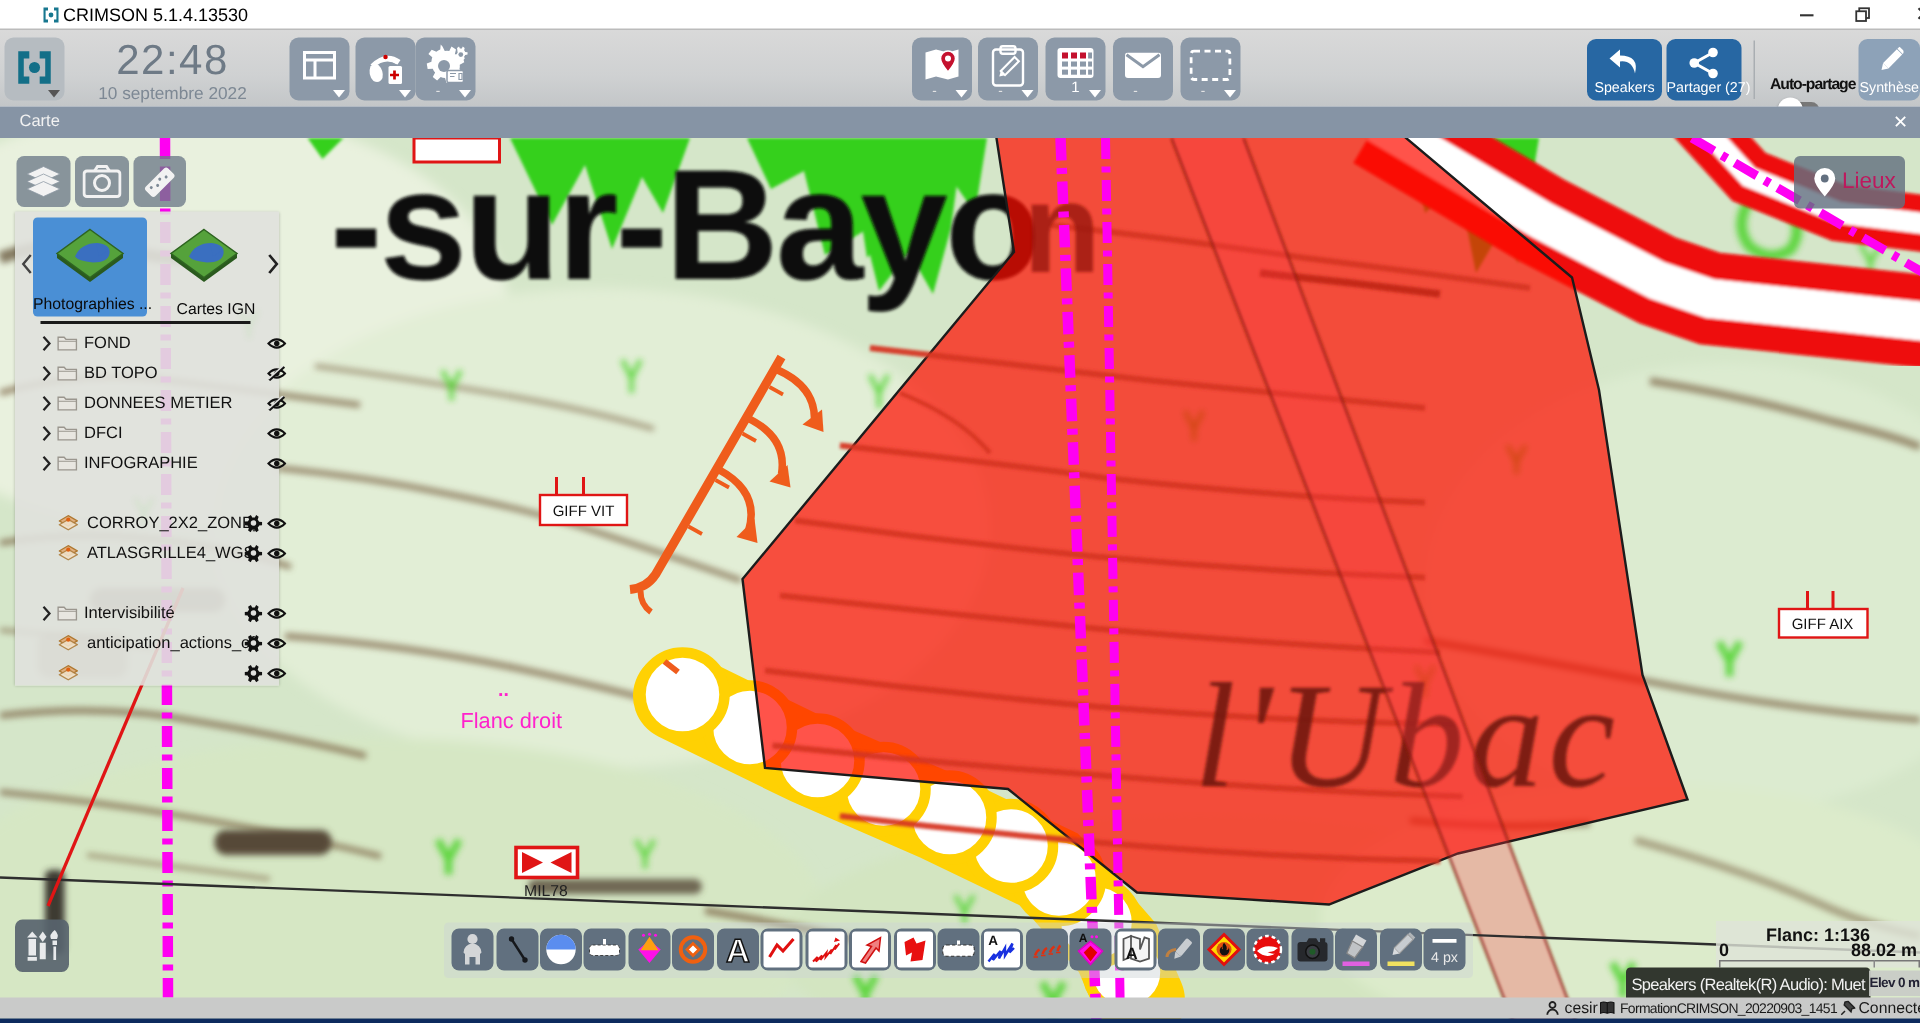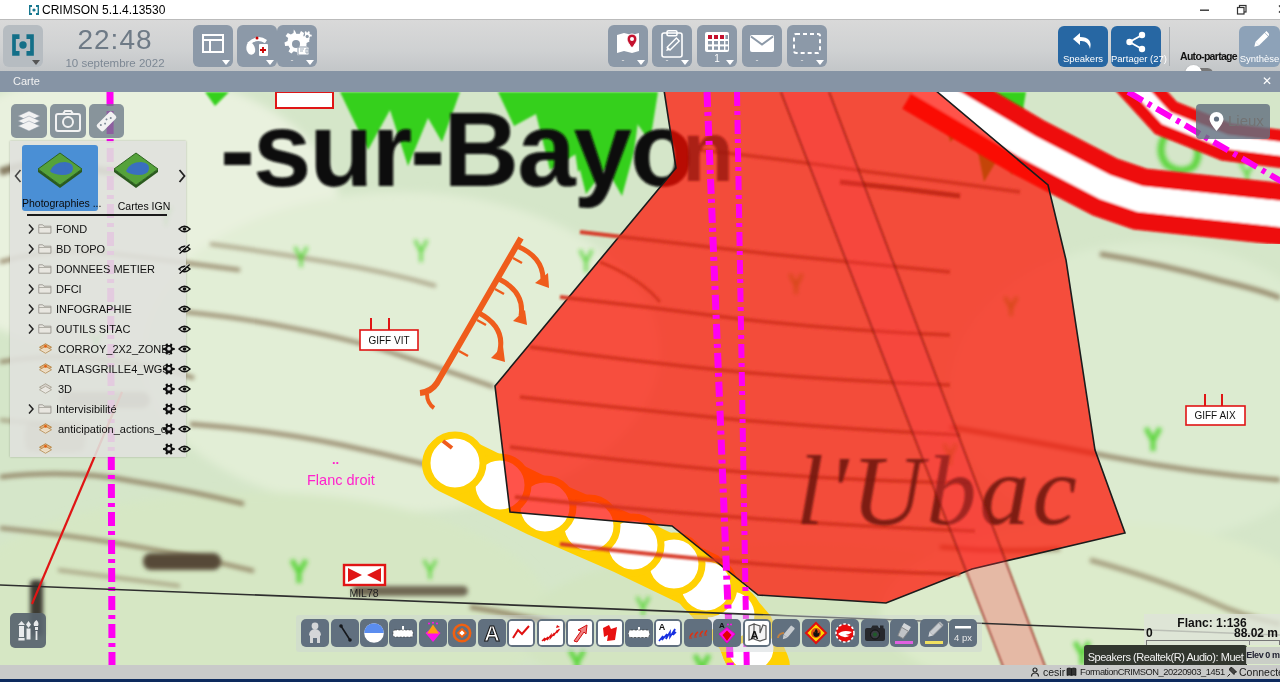--- a/index.html
+++ b/index.html
@@ -43,21 +43,21 @@
 .prow .txt { position:absolute; left:44px; top:4px; white-space:nowrap; max-width:112px; overflow:hidden; }
 
 
 #btoolbar { position:absolute; left:296px; top:615px; height:37px; width:686px;
   background:rgba(205,210,213,0.45); border-radius:3px; }
 .bbtn { position:absolute; top:4px; width:28px; height:28px; background:#61707f; border-radius:5px; }
 .bbtn .wh { position:absolute; left:2px; top:2px; width:24px; height:24px; background:#fff; border-radius:2px; }
 
 
 #lieux { position:absolute; left:1196px; top:104px; width:74px; height:35px;
-  background:rgba(99,112,128,0.82); border-radius:4px; color:#737373; font-size:15px; }
+  background:rgba(99,112,128,0.82); border-radius:4px; color:#be185d; font-size:15px; }
 #scalebox { position:absolute; left:1144px; top:614px; width:136px; height:31px;
   background:rgba(222,227,216,0.8); color:#111; }
 #elev { position:absolute; z-index:5; left:1246px; top:647px; width:34px; height:17px;
   background:rgba(200,203,198,0.9); font-size:9px; letter-spacing:-0.4px; color:#223; text-align:center; line-height:17px; font-weight:bold; }
 #tooltip { position:absolute; left:1084px; top:645px; width:163px; height:25px; background:#32372f;
   border-radius:3px; color:#f2f2f2; font-size:11px; text-align:center; line-height:25px; letter-spacing:-0.45px; }
 #statusbar { position:absolute; left:0; top:665px; width:1280px; height:14px; background:#c9cac9;
   font-size:11px; color:#1a1a1a; }
 #navy { position:absolute; left:0; top:679px; width:1280px; height:3px; background:#0d2a5e; }
 </style>
@@ -522,61 +522,37 @@
         <path d="M1,0.5 L5,5 L1,9.5" fill="none" stroke="#222" stroke-width="1.5"></path>
       </svg>
       <svg class="abs" style="left:28px;top:4px" width="14" height="11" viewBox="0 0 13.5 11">
         <use href="#i-folder"></use>
       </svg>
       <span class="txt" style="left:46px;">INFOGRAPHIE</span>
       <svg class="abs" style="left:168px;top:5px" width="13" height="10" viewBox="0 0 13 10">
         <use href="#i-eye"></use>
       </svg>
     </div>
-  <div class="prow" style="top:178px;">
-      <svg class="abs" style="left:18px;top:5px" width="6" height="10" viewBox="0 0 6 10">
-        <path d="M1,0.5 L5,5 L1,9.5" fill="none" stroke="#222" stroke-width="1.5"></path>
-      </svg>
-      <svg class="abs" style="left:28px;top:4px" width="14" height="11" viewBox="0 0 13.5 11">
-        <use href="#i-folder"></use>
-      </svg>
-      <span class="txt" style="left:46px;">OUTILS SITAC</span>
-      <svg class="abs" style="left:168px;top:5px" width="13" height="10" viewBox="0 0 13 10">
-        <use href="#i-eye"></use>
-      </svg>
-    </div>
   <div class="prow" style="top:198px;">
       <svg class="abs" style="left:29px;top:4px" width="13" height="11" viewBox="0 0 13 10.5">
         <use href="#i-diam"></use>
       </svg>
       <span class="txt" style="left:48px;">CORROY_2X2_ZONE_S...</span>
       <svg class="abs" style="left:153px;top:4px" width="12" height="12" viewBox="0 0 11 11">
         <use href="#i-gear"></use>
       </svg>
       <svg class="abs" style="left:168px;top:5px" width="13" height="10" viewBox="0 0 13 10">
         <use href="#i-eye"></use>
       </svg>
     </div>
   <div class="prow" style="top:218px;">
       <svg class="abs" style="left:29px;top:4px" width="13" height="11" viewBox="0 0 13 10.5">
         <use href="#i-diam"></use>
       </svg>
       <span class="txt" style="left:48px;">ATLASGRILLE4_WGS84</span>
-      <svg class="abs" style="left:153px;top:4px" width="12" height="12" viewBox="0 0 11 11">
-        <use href="#i-gear"></use>
-      </svg>
-      <svg class="abs" style="left:168px;top:5px" width="13" height="10" viewBox="0 0 13 10">
-        <use href="#i-eye"></use>
-      </svg>
-    </div>
-  <div class="prow" style="top:238px;">
-      <svg class="abs" style="left:29px;top:4px" width="13" height="11" viewBox="0 0 13 10.5">
-        <use href="#i-diamg"></use>
-      </svg>
-      <span class="txt" style="left:48px;">3D</span>
       <svg class="abs" style="left:153px;top:4px" width="12" height="12" viewBox="0 0 11 11">
         <use href="#i-gear"></use>
       </svg>
       <svg class="abs" style="left:168px;top:5px" width="13" height="10" viewBox="0 0 13 10">
         <use href="#i-eye"></use>
       </svg>
     </div>
   <div class="prow" style="top:258px;">
       <svg class="abs" style="left:18px;top:5px" width="6" height="10" viewBox="0 0 6 10">
         <path d="M1,0.5 L5,5 L1,9.5" fill="none" stroke="#222" stroke-width="1.5"></path>

